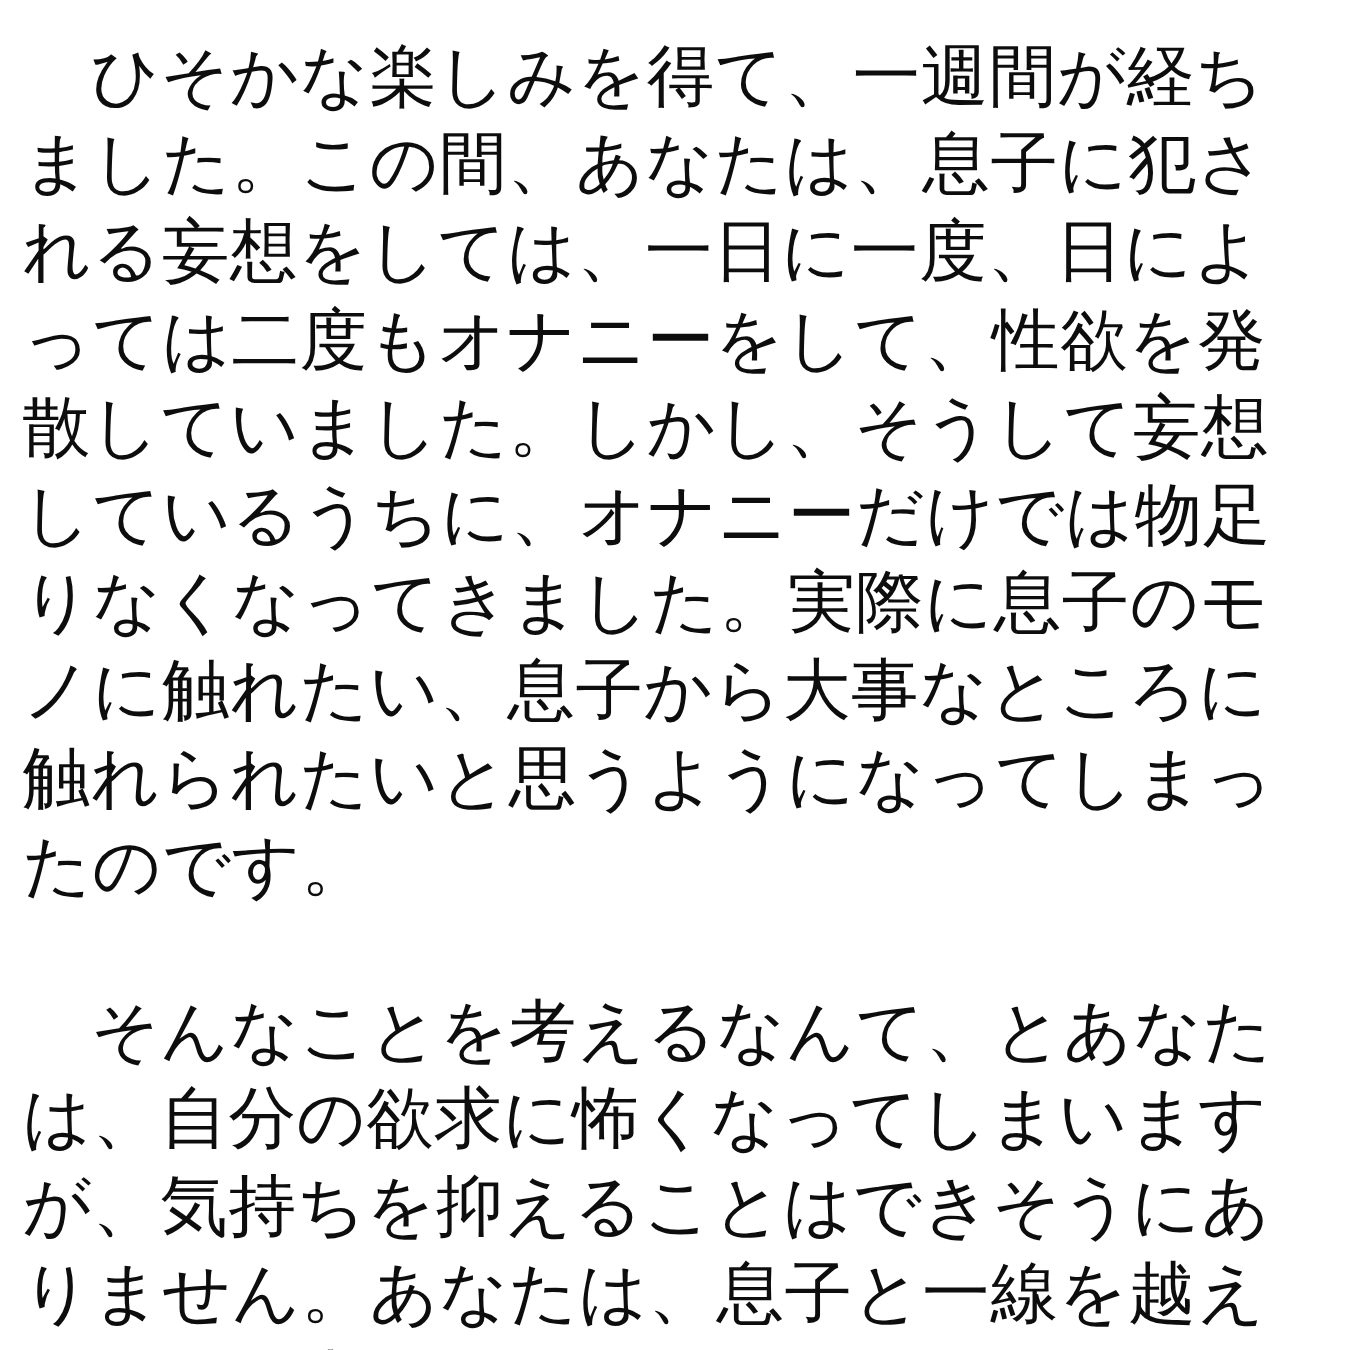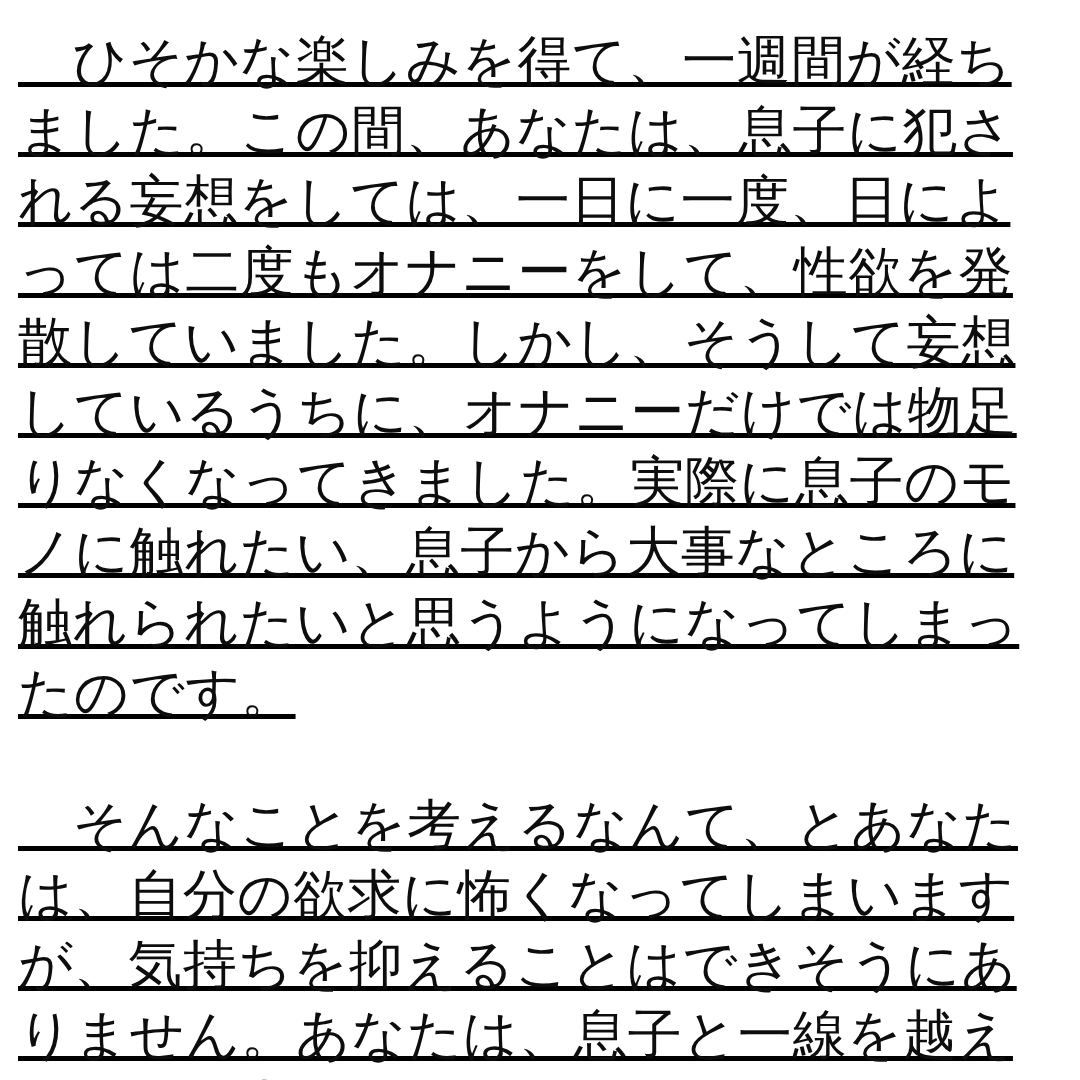--- a/index.html
+++ b/index.html
@@ -13,21 +13,20 @@
     overflow: hidden;
     font-family: "DejaVu Sans", "Liberation Sans", sans-serif;
   }
   .page {
     box-sizing: border-box;
     width: 1080px;
     height: 1080px;
     background: #ffffff;
     padding: 26px 18px 18px 18px;
     display: block;
-    text-decoration: underline;
   }
   .paragraph {
     color: #0d0d0d;
     font-size: 54px;
     line-height: 1.30;
     letter-spacing: 0.5px;
     text-align: left;
     word-break: break-all;
     white-space: pre-wrap;
     margin: 0;

